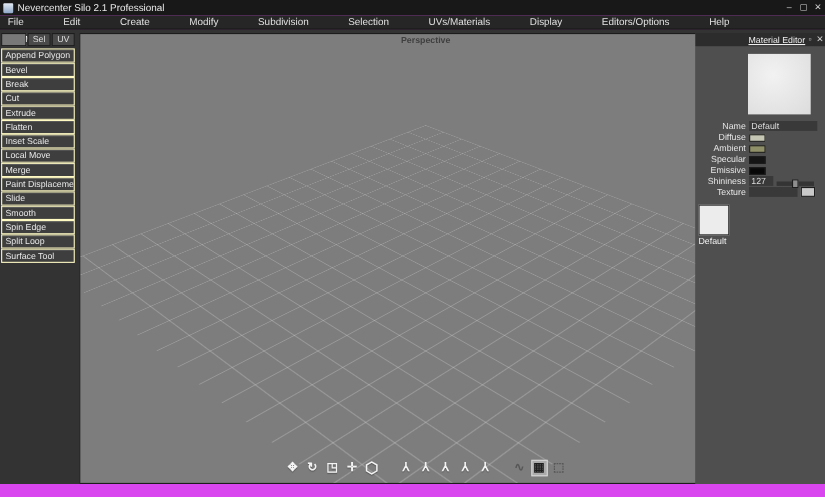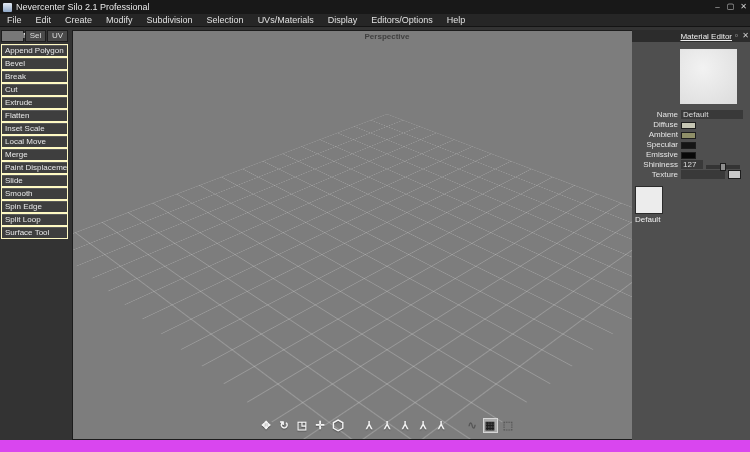--- a/index.html
+++ b/index.html
@@ -7,21 +7,21 @@
   .app { position:relative; width:750px; height:452px; background:#d946ef; overflow:hidden; }
 
   
   .titlebar { height:14px; background:#181818; display:flex; align-items:center; color:#e8e8e8; }
   .app-icon { width:9px; height:9px; margin:0 4px 0 3px; background:linear-gradient(#e3eaf4,#8fa8c8); border-radius:1px; }
   .title-text { font-size:9px; line-height:14px; }
   .win-controls { margin-left:auto; display:flex; }
   .win-btn { width:13px; height:12px; font-size:8px; line-height:12px; text-align:center; color:#cfcfcf; }
 
   
-  .menubar { height:13px; background:#262626; border-bottom:1px solid #141414; display:flex; align-items:center; }
+  .menubar { height:13px; background:#262626; border-bottom:1px solid #141414; display:flex; align-items:center;gap:22px; }
   .menu-item { font-size:9px; color:#e0e0e0; padding:0 7px; line-height:13px; }
 
   
   .content { position:relative; width:750px; height:413px; background:#333; }
 
   
   .sidebar { position:absolute; left:1px; top:3px; width:70px; }
   .tabs { display:flex; gap:1px; margin-bottom:2px; }
   .tab { width:21px; height:12px; line-height:10px; text-align:center; font-size:8px; color:#ddd; background:#4a4a4a; border:1px solid #1d1d1d; }
   .tab.active { background:#787878; color:#fff;padding-left:21px; }

